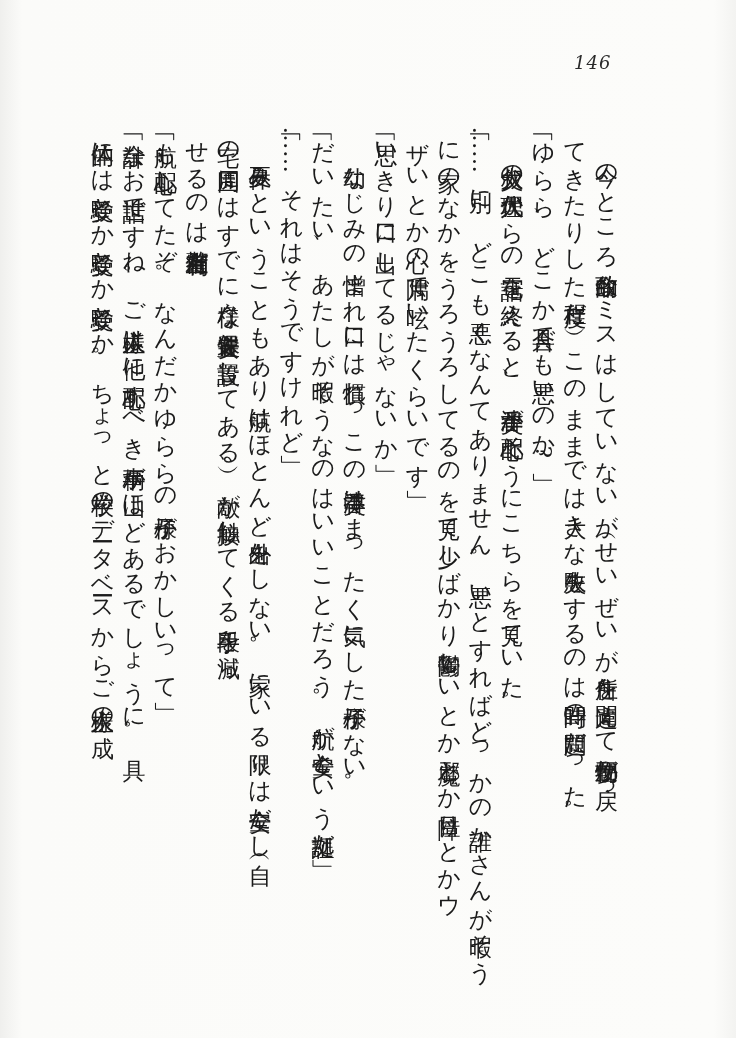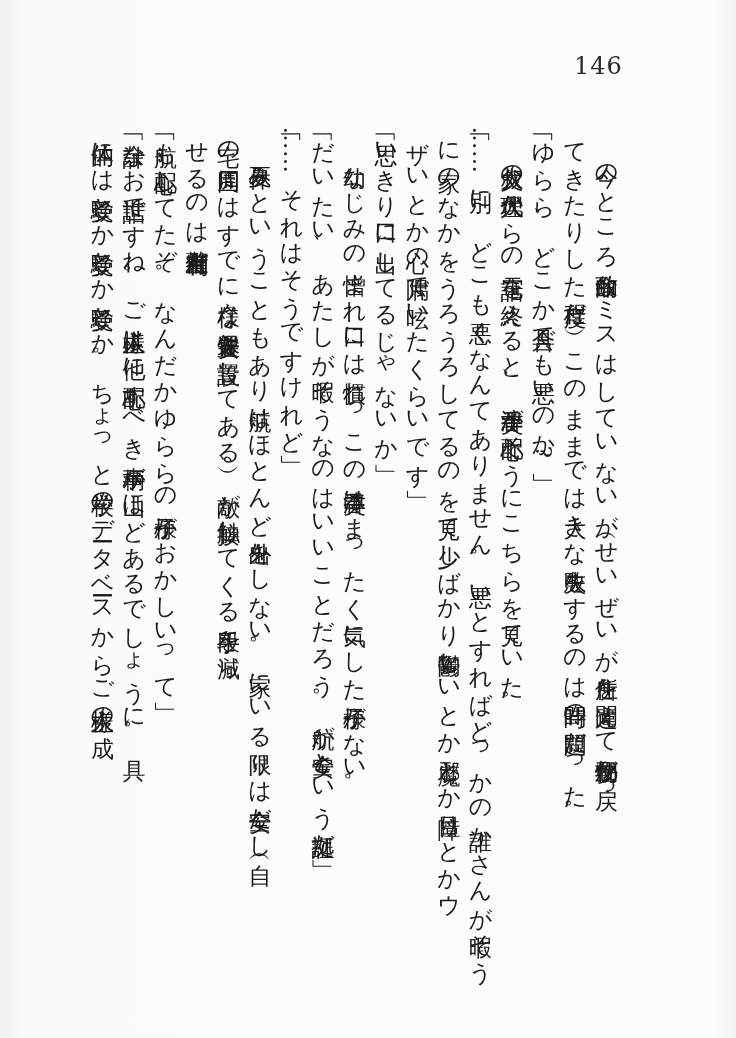--- a/index.html
+++ b/index.html
@@ -16,21 +16,22 @@
   }
   .page {
     position: absolute;
     inset: 0;
     background: linear-gradient(90deg, #efefed 0%, #fbfbf9 3%, #fcfcfa 97%, #f3f3f1 100%);
   }
   .page-number {
     position: absolute;
     top: 52px;
     left: 574px;
-    font-size: 24px;
+    font-size: 18px;
+    font-style: italic;
     color: #2a2a2a;
     letter-spacing: 1px;
   }
   .text-block {
     position: absolute;
     top: 126px;
     right: 114px;
     height: 882px;
     writing-mode: vertical-rl;
     text-orientation: mixed;

